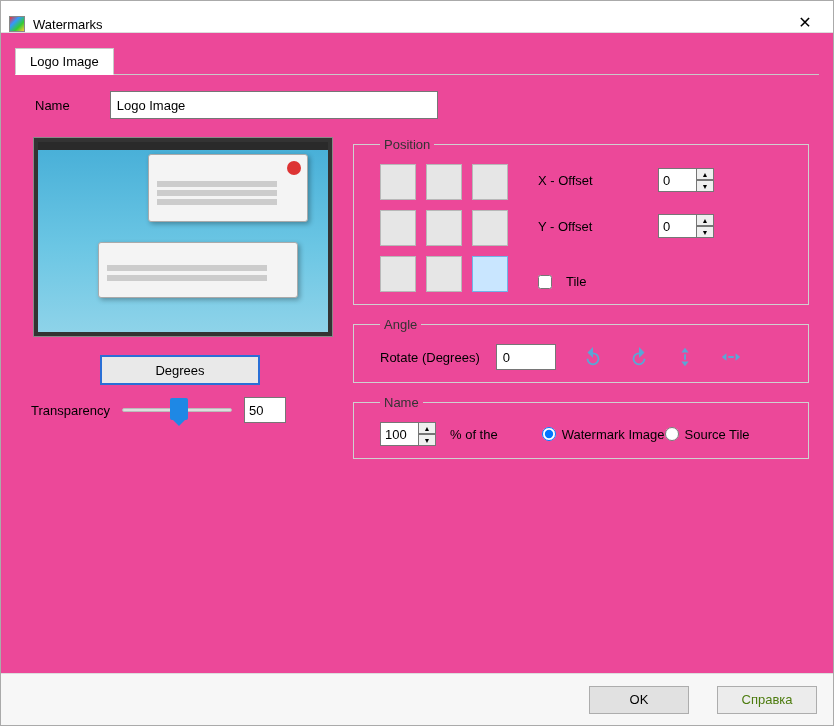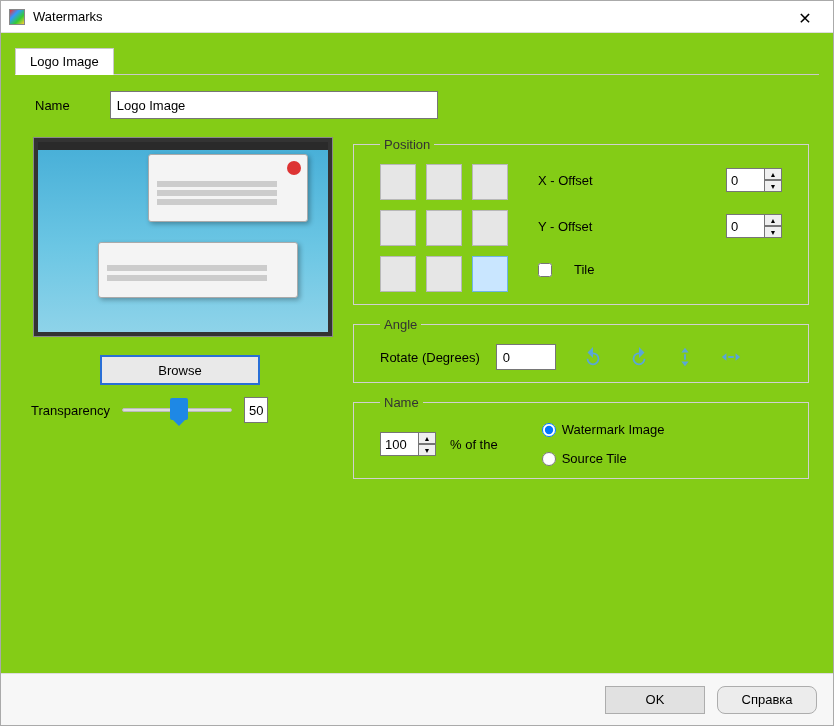--- a/index.html
+++ b/index.html
@@ -1,22 +1,22 @@
 <!DOCTYPE html>
 <html><head>
 <meta charset="utf-8">
 <style>
   * { box-sizing: border-box; font-family: "Segoe UI", Tahoma, sans-serif; font-size: 13px; }
   body { margin: 0; background: #fff; color: #000; }
   .window { width: 834px; height: 726px; border: 1px solid #aaa; display: flex; flex-direction: column; }
-  .titlebar { height: 32px; display: flex; align-items: flex-start; padding: 8px 8px; border-bottom: 1px solid #ddd; }
+  .titlebar { height: 32px; display: flex; align-items: flex-end; padding: 0 8px; border-bottom: 1px solid #ddd; }
   .titlebar .app-icon { width: 16px; height: 16px; margin-right: 8px; background: linear-gradient(135deg,#e33,#39f,#3c3,#fc3); border:1px solid #888; }
   .titlebar .title { flex: 1; }
   .titlebar .close { width: 40px; text-align: center; font-size: 16px; cursor: pointer; }
-  .client { flex: 1; padding: 14px 14px 0 14px; background: #84cc16; }
+  .client { flex: 1; padding: 14px 14px 0 14px; background: #ec4899; }
   .tabstrip { display: flex; align-items: flex-end; height: 28px; border-bottom: 1px solid #c9c9c9; }
   .tab { padding: 5px 14px; border: 1px solid #c9c9c9; border-bottom: 1px solid #fff; background: #fff; position: relative; top: 1px; cursor: pointer; }
   .tabpage { border: 0; padding: 16px 10px 10px 10px; }
   .row-name { display: flex; align-items: center; gap: 40px; margin-bottom: 18px; padding-left: 10px; }
   .row-name input { width: 328px; height: 28px; border: 1px solid #767676; padding: 0 6px; }
   .columns { display: flex; gap: 18px; }
   .leftcol { width: 310px; }
   .rightcol { flex: 1; }
   .preview { width: 300px; height: 200px; border: 1px solid #888; margin-left: 8px; background: #333; padding: 4px; display: flex; align-items: center; justify-content: center; }
   .preview-inner {
@@ -30,45 +30,45 @@
   .fake-dialog.d1::after { content:""; position:absolute; left:8px; top:26px; width:120px; height:6px; background:#ccc; box-shadow:0 9px 0 #ccc, 0 18px 0 #ccc; }
   .fake-dialog.d2 { left:60px; top:100px; width:200px; height:56px; }
   .fake-dialog.d2::after { content:""; position:absolute; left:8px; top:22px; width:160px; height:6px; background:#ccc; box-shadow:0 10px 0 #ccc; }
   .browse-wrap { display:flex; justify-content:center; margin:18px 0 10px; }
   .browse-btn { width: 160px; height: 30px; border: 2px solid #2a6fd6; background: #e9e9e9; cursor: pointer; }
   .transp-row { display:flex; align-items:center; gap:12px; padding-left: 6px; }
   .slider-wrap { position: relative; width: 110px; height: 30px; }
   .slider-track { position:absolute; top:13px; left:0; right:0; height:4px; background:#ddd; border:1px solid #bbb; border-radius:2px; }
   .slider-thumb { position:absolute; top:3px; left:48px; width:18px; height:22px; background:#1e88e5; border-radius:2px; }
   .slider-thumb::after { content:""; position:absolute; left:2px; bottom:-6px; width:0; height:0; border-left:7px solid transparent; border-right:7px solid transparent; border-top:7px solid #1e88e5; }
-  .num-input { width:24px; height:26px; border:1px solid #767676; text-align:left; padding:0 4px; }
+  .num-input { width:42px; height:26px; border:1px solid #767676; text-align:left; padding:0 4px; }
   fieldset { border:1px solid #d0d0d0; margin:0 0 12px 0; padding:12px 26px; }
   legend { padding:0 4px; color:#333; }
   .pos-body { display:flex; align-items:flex-start; gap:30px; }
   .pos-grid { display:grid; grid-template-columns:repeat(3,36px); grid-template-rows:repeat(3,36px); gap:10px; }
   .pos-cell { background:#e6e6e6; border:1px solid #b8b8b8; cursor:pointer; }
   .pos-cell.selected { background:#c9e6ff; border:1px solid #6fb4e8; }
   .offsets { display:flex; flex-direction:column; gap:22px; margin-top:4px; flex:1; }
-  .off-row { display:flex; align-items:center; gap:40px;justify-content:space-between; }
+  .off-row { display:flex; align-items:center; gap:40px; }
   .off-row label { width:80px; }
   .spinner { display:flex; height:24px; width:56px; }
   .spinner input { width:38px; border:1px solid #767676; border-right:none; padding:0 4px; }
   .spin-btns { display:flex; flex-direction:column; width:18px; }
   .spin-btns button { flex:1; border:1px solid #767676; background:#efefef; font-size:7px; line-height:1; padding:0; cursor:pointer; }
-  .tile-row { display:flex; align-items:center; gap:22px; margin-top:2px; }
+  .tile-row { display:flex; align-items:center; gap:14px; margin-top:14px; }
   .rotate-body { display:flex; align-items:center; gap:16px; }
   .angle-input { width:60px; height:26px; border:1px solid #767676; padding:0 6px; }
   .rot-icons { display:flex; gap:20px; margin-left:8px; }
   .rot-icon { width:26px; height:26px; display:flex; align-items:center; justify-content:center; cursor:pointer; color:#5aa7d6; }
   .size-body { display:flex; align-items:center; gap:14px; }
-  .size-radios { display:flex; flex-direction:column; gap:14px; margin-left:30px; }
+  .size-radios { display:flex; flex-direction:row; gap:0; margin-left:30px; }
   .size-radios label { display:flex; align-items:center; gap:6px; }
-  .button-bar { height:52px; border-top:1px solid #ddd; display:flex; justify-content:flex-end; align-items:center; gap:12px; padding:0 16px; background:#f7f7f7; }
+  .button-bar { height:52px; border-top:1px solid #ddd; display:flex; justify-content:flex-end; align-items:center; gap:28px; padding:0 16px; background:#f7f7f7; }
   .btn { width:100px; height:28px; border:1px solid #adadad; background:#e1e1e1; cursor:pointer; }
-  .btn.disabled { color:#000000; background:#ececec; cursor:default;border-radius:8px; }
+  .btn.disabled { color:#4d7c0f; background:#ececec; cursor:default; }
   input[type=checkbox], input[type=radio] { width:14px; height:14px; margin:0; }
 </style>
 </head>
 <body>
 
 <div class="window">
   <div class="titlebar">
     <div class="app-icon"></div>
     <div class="title">Watermarks</div>
     <div class="close">✕</div>
@@ -88,21 +88,21 @@
       <div class="columns">
 
         <div class="leftcol">
           <div class="preview">
             <div class="preview-inner">
               <div class="fake-dialog d1"></div>
               <div class="fake-dialog d2"></div>
             </div>
           </div>
           <div class="browse-wrap">
-            <button class="browse-btn">Browse</button>
+            <button class="browse-btn">Degrees</button>
           </div>
           <div class="transp-row">
             <span>Transparency</span>
             <div class="slider-wrap">
               <div class="slider-track"></div>
               <div class="slider-thumb"></div>
             </div>
             <input class="num-input" type="text" value="50" style="">
           </div>
         </div>

